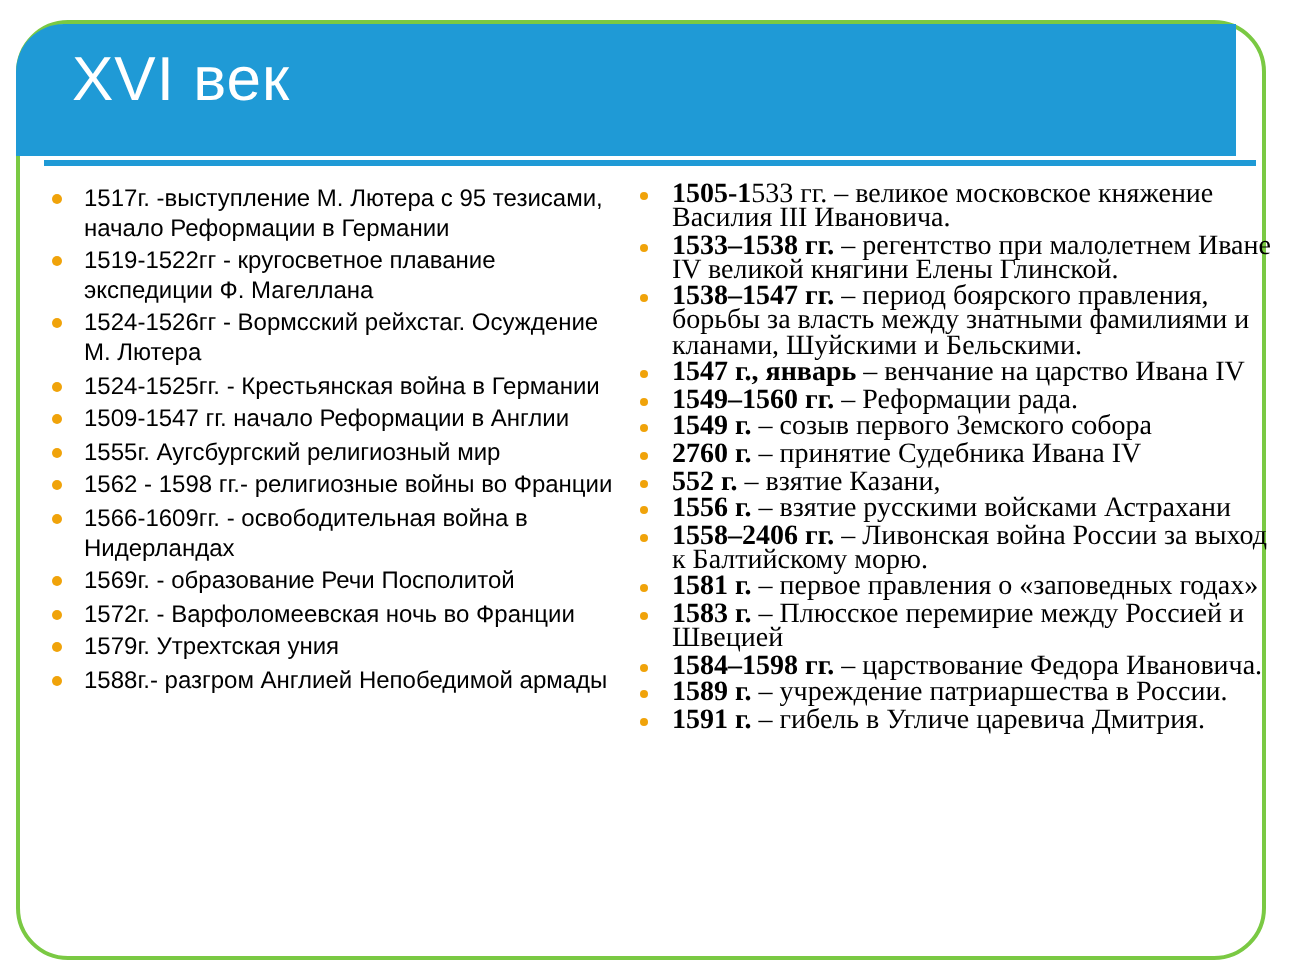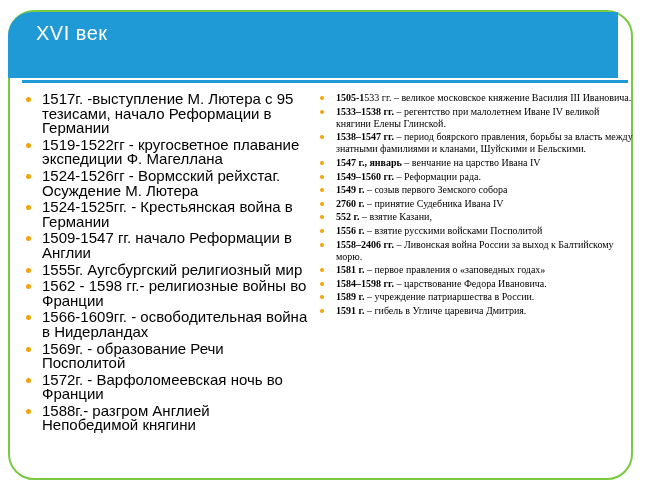--- a/index.html
+++ b/index.html
@@ -43,21 +43,21 @@
     border-top-left-radius: 24px;
     border-bottom-right-radius: 0;
     border-top-right-radius: 0;
     box-sizing: border-box;
   }
   .title-bar .title-text {
     position: absolute;
     left: 28px;
     top: 10px;
     color: #ffffff;
-    font-size: 20px;
+    font-size: 31px;
     font-weight: normal;
     letter-spacing: 0.5px;
     font-family: "Liberation Sans", sans-serif;
   }
   .title-underline {
     position: absolute;
     left: 22px;
     top: 80px;
     width: 606px;
     height: 3px;
@@ -99,26 +99,26 @@
     content: "";
     position: absolute;
     left: 4px;
     top: 5px;
     width: 5px;
     height: 5px;
     border-radius: 50%;
     background: #f0a30a;
   }
   .col-left ul.bullets li {
-    font-size: 15px;
+    font-size: 12px;
     line-height: 14.6px;
     margin-bottom: 2px;
   }
   .col-right ul.bullets li {
-    font-size: 10px;
+    font-size: 14px;
     line-height: 12.1px;
     margin-bottom: 1.5px;
     font-family: "Liberation Serif", serif;
   }
   .col-right ul.bullets li::before {
     top: 4px;
     width: 4px;
     height: 4px;
   }
   .b { font-weight: bold; }
@@ -142,37 +142,39 @@
           <li>1517г. -выступление М. Лютера с 95 тезисами, начало Реформации в Германии</li>
           <li>1519-1522гг - кругосветное плавание экспедиции Ф. Магеллана</li>
           <li>1524-1526гг - Вормсский рейхстаг. Осуждение М. Лютера</li>
           <li>1524-1525гг. - Крестьянская война в Германии</li>
           <li>1509-1547 гг. начало Реформации в Англии</li>
           <li>1555г. Аугсбургский религиозный мир</li>
           <li>1562 - 1598 гг.- религиозные войны во Франции</li>
           <li>1566-1609гг. - освободительная война в Нидерландах</li>
           <li>1569г. - образование Речи Посполитой</li>
           <li>1572г. - Варфоломеевская  ночь во Франции</li>
-          <li>1588г.- разгром Англией Непобедимой княгини</li>
+          <li>1579г. Утрехтская уния</li>
+          <li>1588г.- разгром Англией Непобедимой армады</li>
         </ul>
     </div>
 
     <div class="col col-right">
       <ul class="bullets" id="right-list">
           <li><span class="b">1505-1</span><span>533 гг. – великое московское княжение Василия III Ивановича.</span></li>
           <li><span class="b">1533–1538 гг.</span><span> – регентство при малолетнем Иване IV великой княгини Елены Глинской.</span></li>
           <li><span class="b">1538–1547 гг.</span><span> – период боярского правления, борьбы за власть между знатными фамилиями и кланами, Шуйскими и Бельскими.</span></li>
           <li><span class="b">1547 г., январь</span><span> – венчание на царство Ивана IV</span></li>
           <li><span class="b">1549–1560 гг.</span><span> – Реформации рада.</span></li>
           <li><span class="b">1549 г.</span><span> – созыв первого Земского собора</span></li>
           <li><span class="b">2760 г.</span><span> – принятие Судебника Ивана IV</span></li>
           <li><span class="b">552 г.</span><span> – взятие Казани,</span></li>
-          <li><span class="b">1556 г.</span><span> – взятие русскими войсками Посполитой</span></li>
+          <li><span class="b">1556 г.</span><span> – взятие русскими войсками Астрахани</span></li>
           <li><span class="b">1558–2406 гг.</span><span> – Ливонская война России за выход к Балтийскому морю.</span></li>
           <li><span class="b">1581 г.</span><span> – первое правления о «заповедных годах»</span></li>
+          <li><span class="b">1583 г.</span><span> – Плюсское перемирие между Россией и Швецией</span></li>
           <li><span class="b">1584–1598 гг.</span><span> – царствование Федора Ивановича.</span></li>
           <li><span class="b">1589 г.</span><span> – учреждение патриаршества в России.</span></li>
           <li><span class="b">1591 г.</span><span> – гибель в Угличе царевича Дмитрия.</span></li>
         </ul>
     </div>
 
   </div>
 </div>
 
 </body></html>

